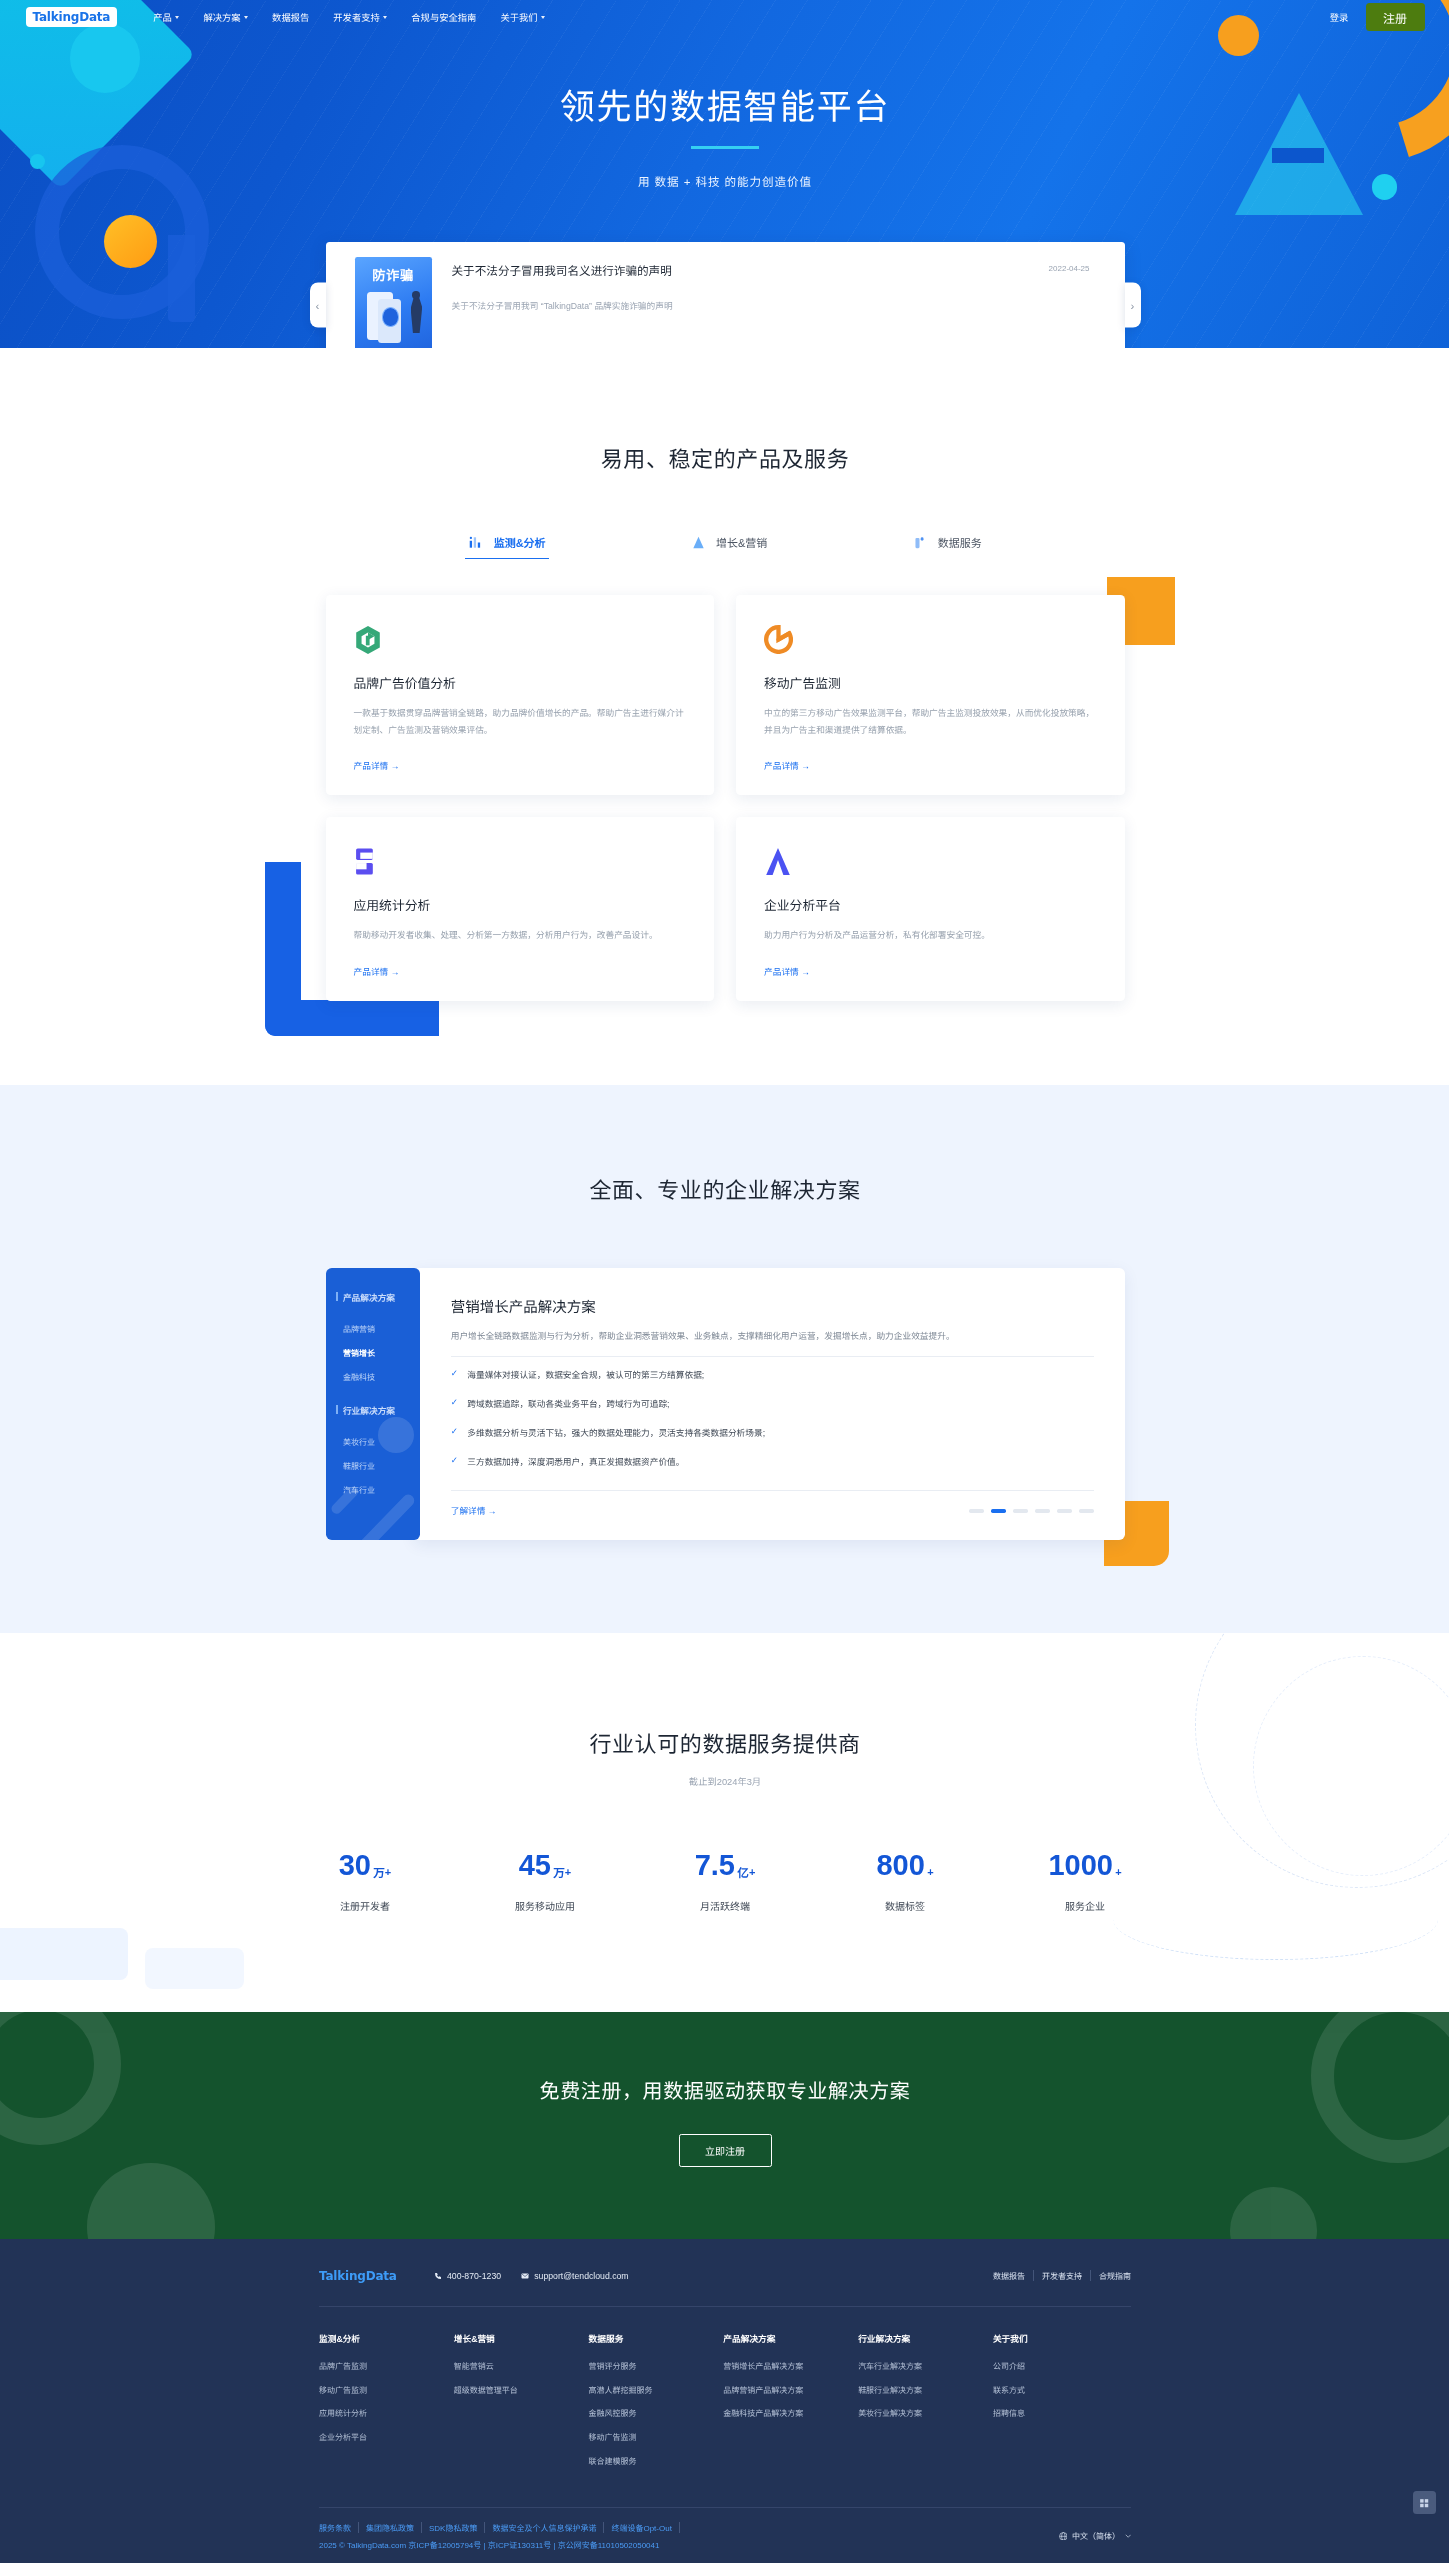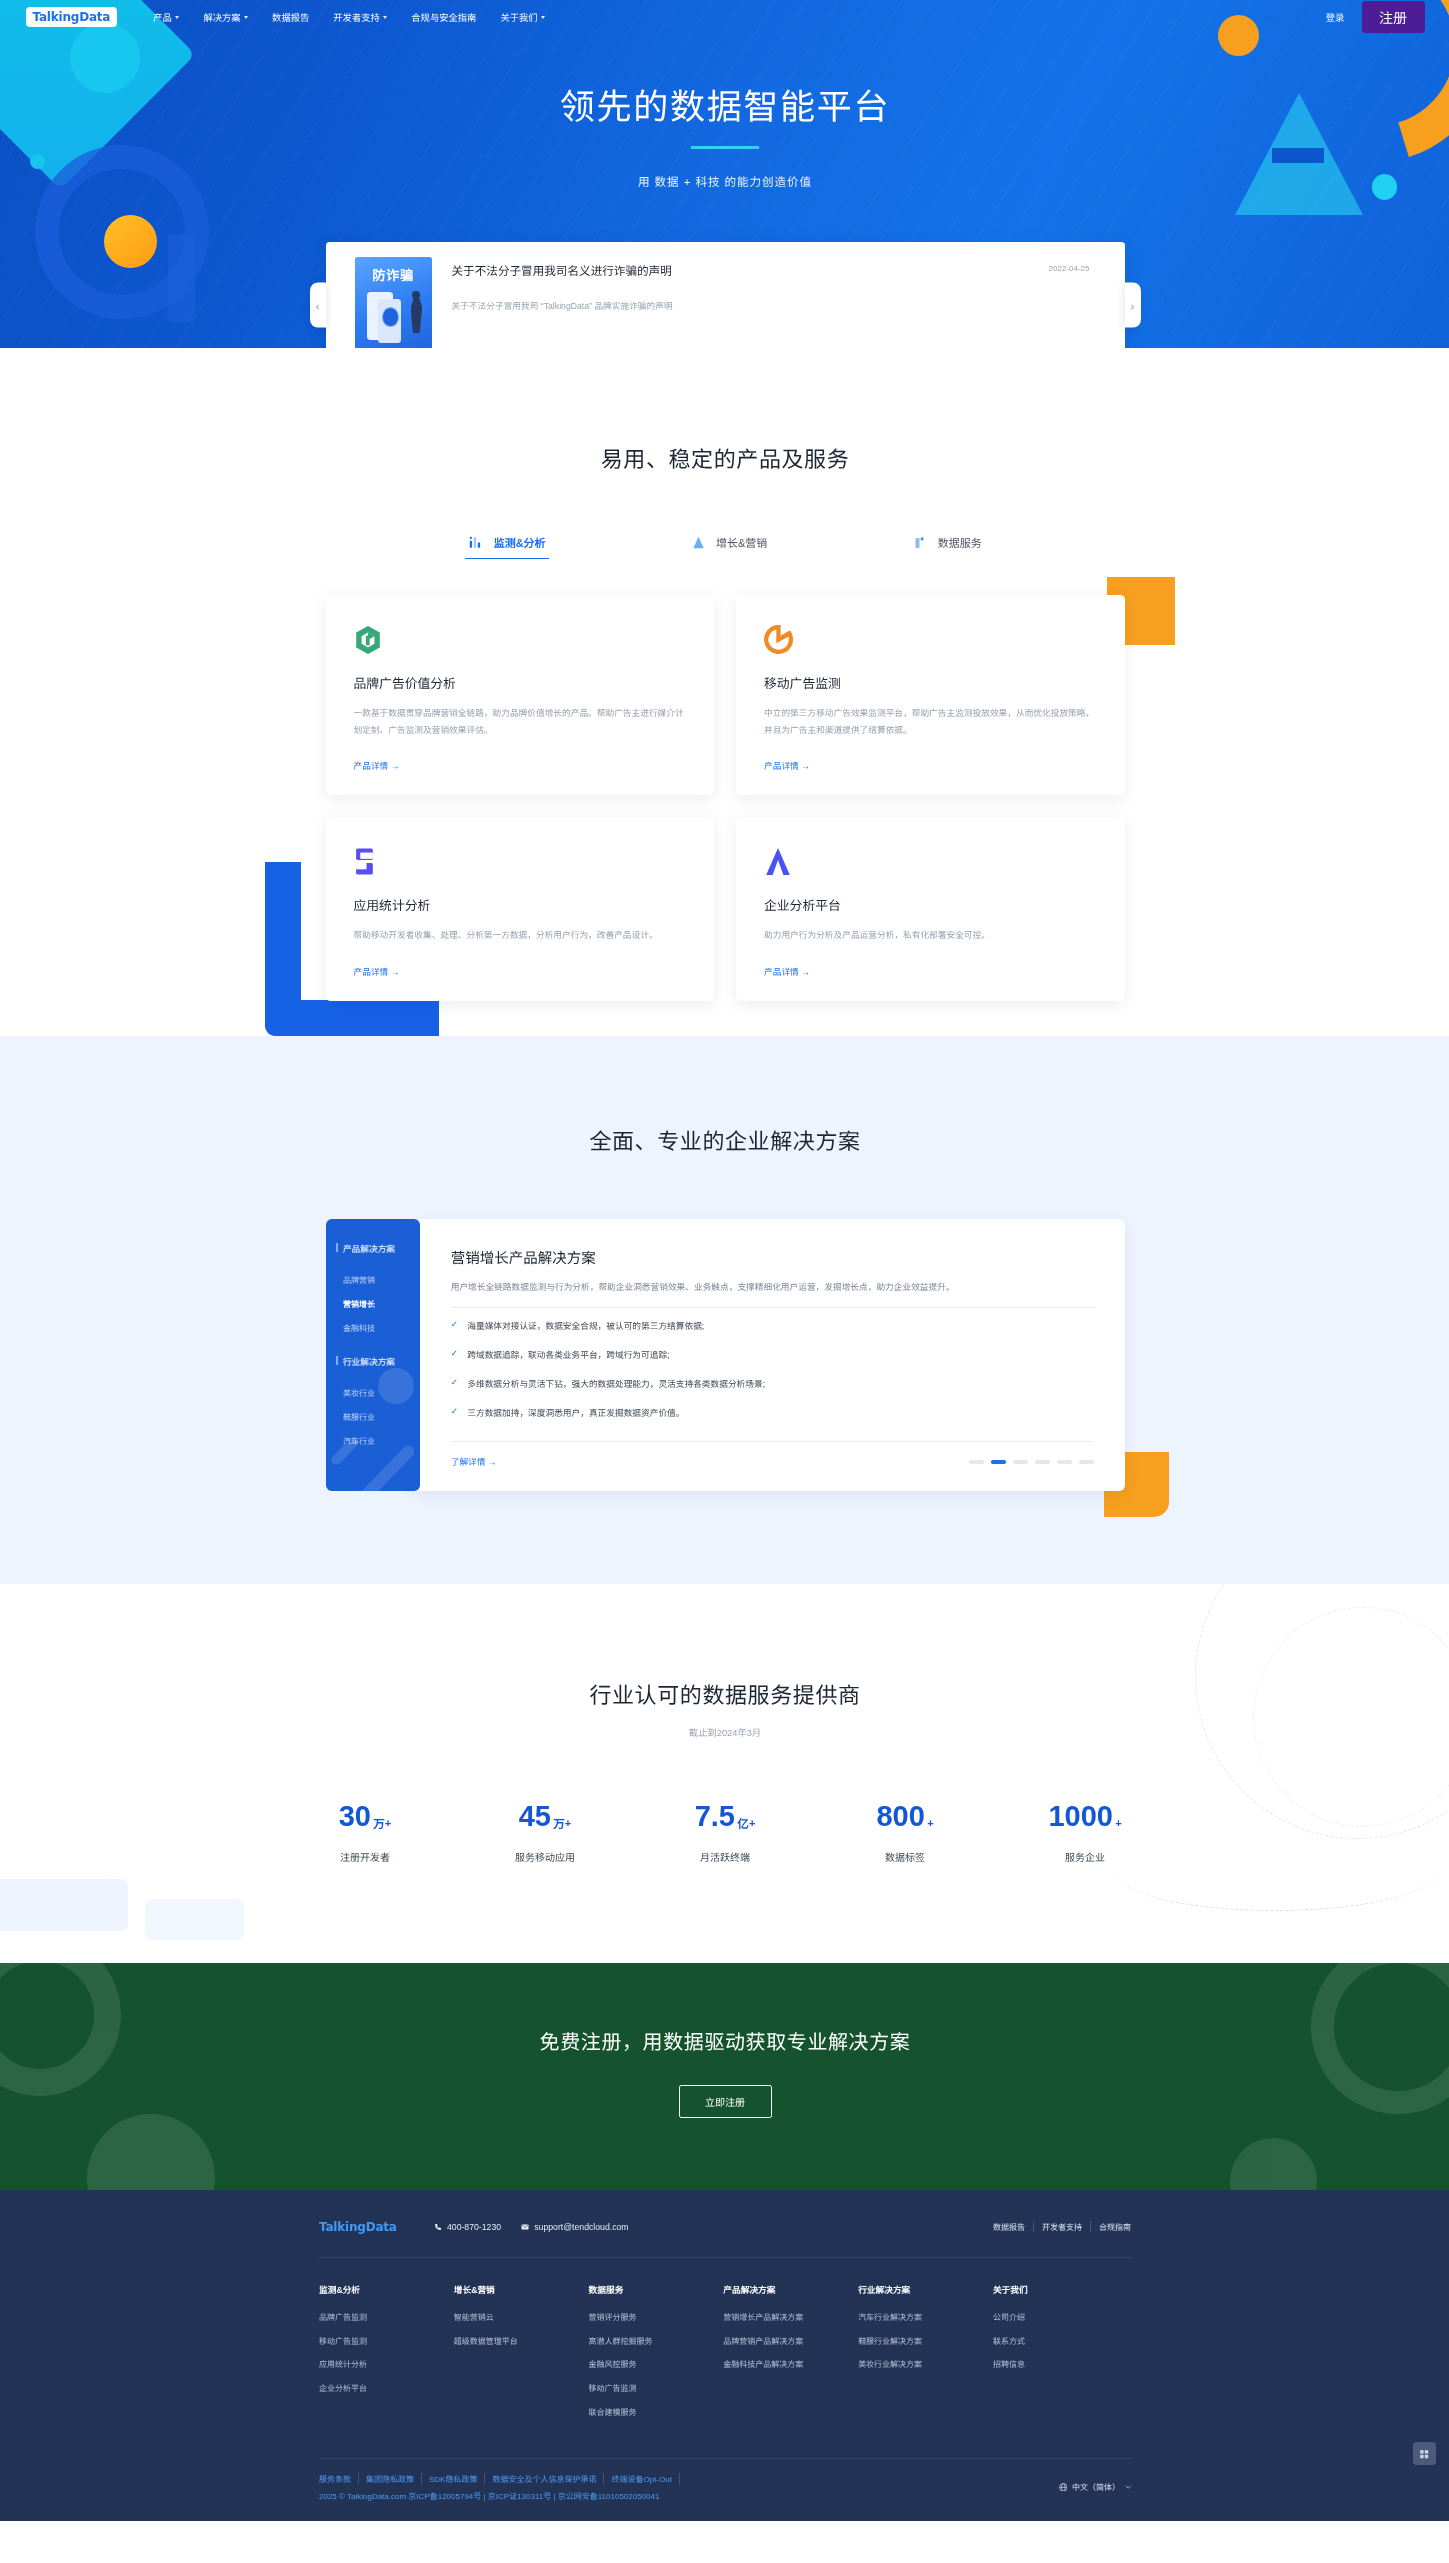--- a/index.html
+++ b/index.html
@@ -31,22 +31,22 @@
     color:#fff;font-size:9.3px;display:flex;align-items:center;gap:3.5px;
     cursor:pointer;white-space:nowrap;
   }
   .caret{
     width:0;height:0;border-left:2.9px solid transparent;border-right:2.9px solid transparent;
     border-top:3.5px solid rgba(255,255,255,.9);display:inline-block;
   }
   .hdr-right{margin-left:auto;display:flex;align-items:center;gap:17.4px;}
   .login-btn{color:#fff;font-size:9.3px;cursor:pointer;}
   .reg-btn{
-    background:#4c1d95;color:#fff;font-size:14px;border:none;border-radius:3.5px;
-    padding:5.8px 17.4px;cursor:pointer;font-family:Liberation Serif, serif;
+    background:#4d7c0f;color:#fff;font-size:12px;border:none;border-radius:3.5px;
+    padding:5.8px 17.4px;cursor:pointer;font-family:Liberation Sans, sans-serif;
   }
 
   
   .hero{
     position:relative;height:348px;overflow:hidden;
     background:linear-gradient(115deg,#0b4fc4 0%,#0d57cf 22%,#1268e0 48%,#1473ea 70%,#0f62d8 100%);
   }
   .hero-deco{position:absolute;inset:0;overflow:hidden;}
   .d-lines{position:absolute;inset:0;
     background:repeating-linear-gradient(-58deg,rgba(255,255,255,.055) 0 0.6px,transparent 0.6px 27px);}
@@ -142,21 +142,21 @@
   .news-desc{margin-top:21px;color:#9aa4b2;font-size:8.7px;}
   .arrow-btn{
     position:absolute;top:50%;transform:translateY(-50%);width:16px;height:45px;
     background:#fff;box-shadow:0 1.7px 8px rgba(7,40,100,.14);display:flex;align-items:center;
     justify-content:center;color:#8b96a5;font-size:11.6px;cursor:pointer;
   }
   .arrow-l{left:-16px;border-radius:8px 0 0 8px;}
   .arrow-r{right:-16px;border-radius:0 8px 8px 0;}
 
   
-  .products{padding:93px 0 35px;background:#fff;}
+  .products{padding:93px 0 84px;background:#fff;}
   .sec-title{text-align:center;font-size:22px;color:#1d2633;font-weight:normal;letter-spacing:0.6px;}
   .tabs{display:flex;justify-content:center;gap:145px;margin-top:61px;}
   .tab{
     display:flex;align-items:center;gap:10.4px;padding-bottom:9.3px;cursor:pointer;
     font-size:11px;color:#4d5664;position:relative;
   }
   .tab.active{color:#1a6ff0;font-weight:bold;}
   .tab.active:after{
     content:"";position:absolute;left:-3.5px;right:-3.5px;bottom:0;height:1.7px;background:#1a6ff0;
   }

